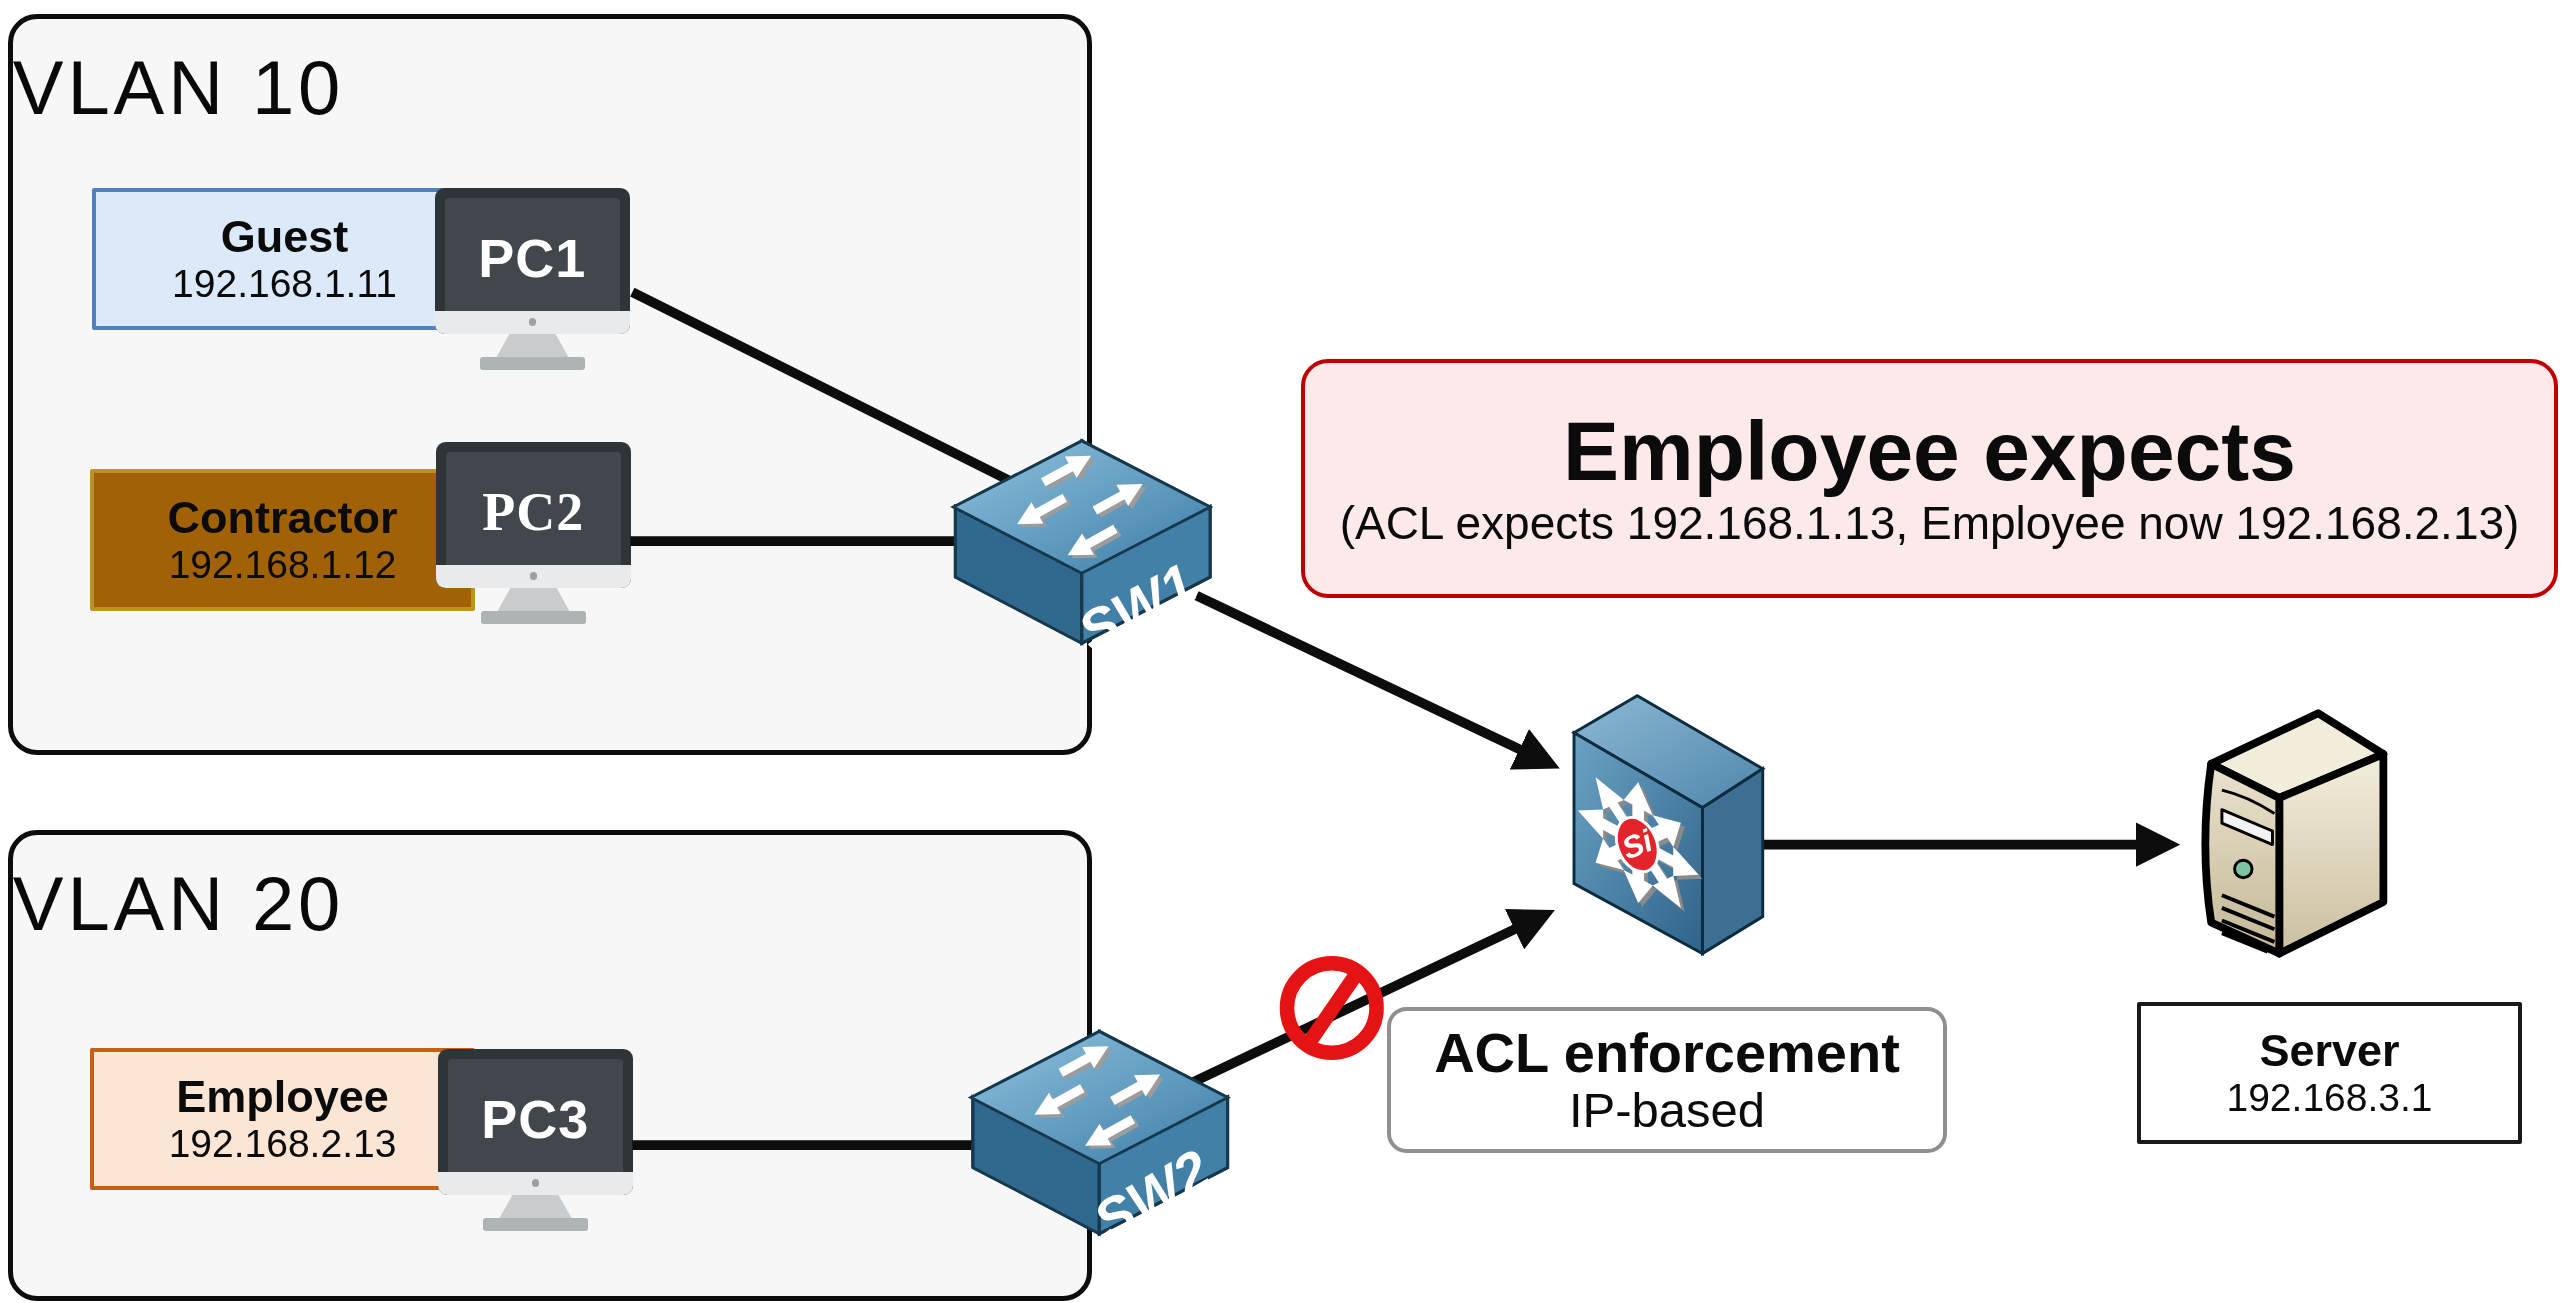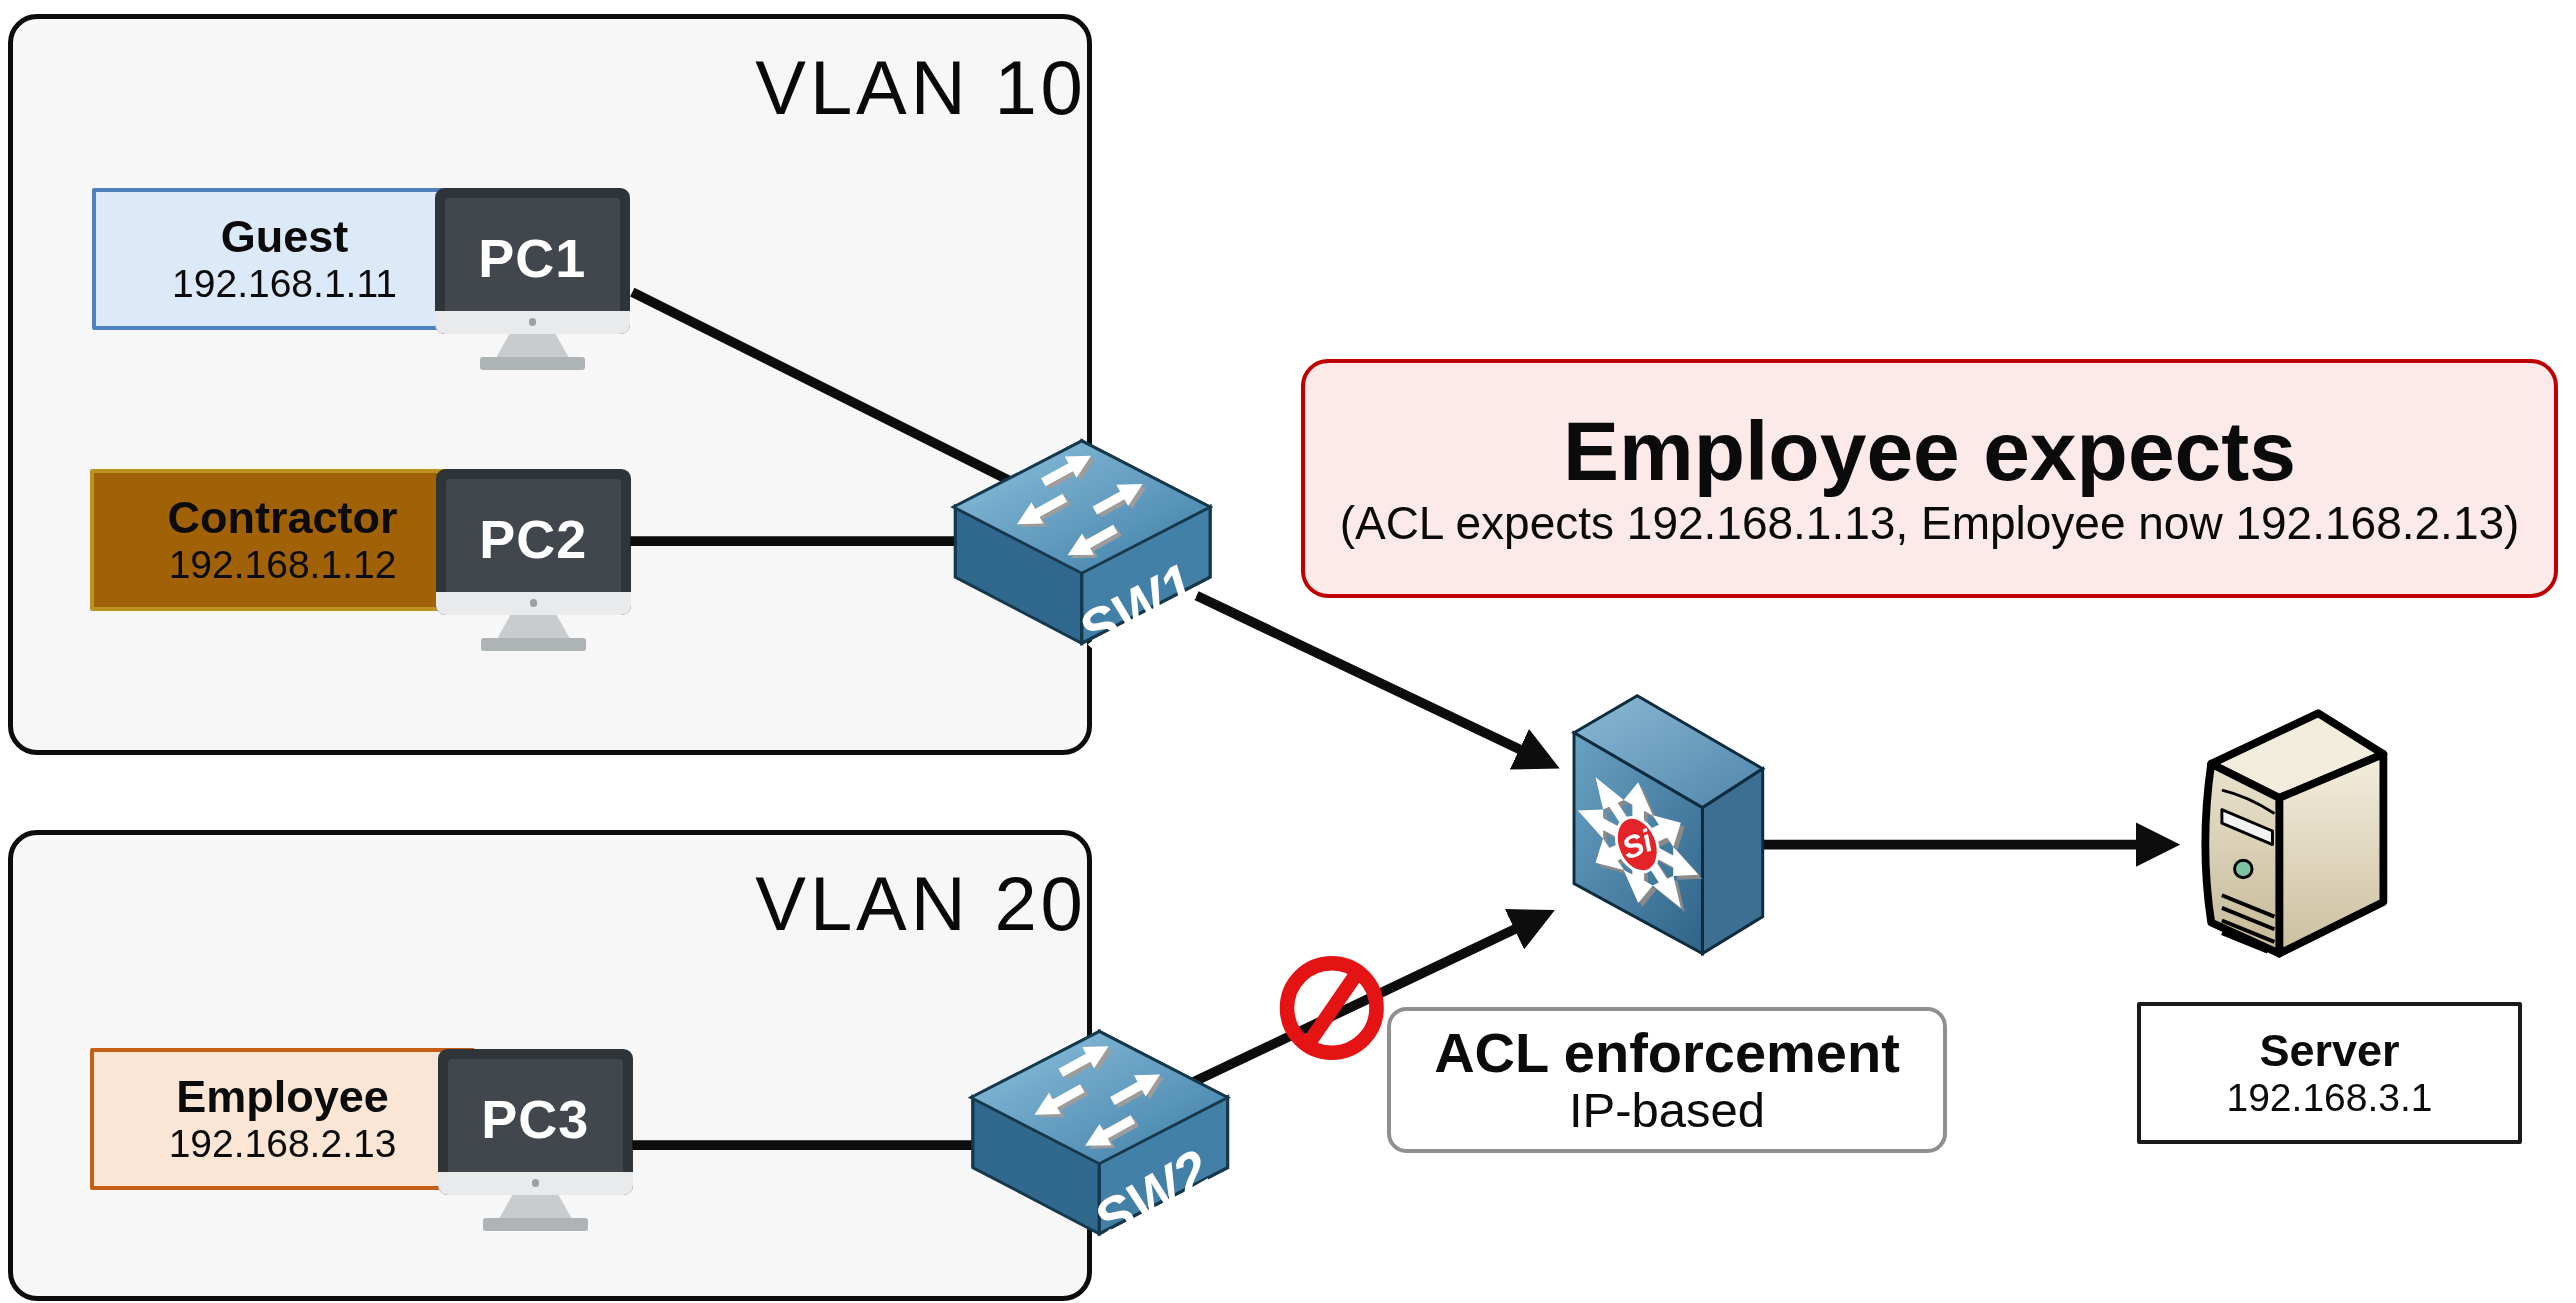--- a/index.html
+++ b/index.html
@@ -2,21 +2,21 @@
 <html><head>
 <meta charset="utf-8">
 <style>
   html,body{margin:0;padding:0;background:#ffffff;}
   body{width:2576px;height:1304px;position:relative;overflow:hidden;
        font-family:"Liberation Sans","DejaVu Sans",sans-serif;color:#0b0b0b;}
   .stage{position:absolute;left:0;top:0;width:2576px;height:1304px;}
 
   
   .vlan-box{position:absolute;background:#f7f7f7;border:5.8px solid #0c0c0c;border-radius:29px;}
-  .vlan-title{text-align:right;padding-top:25px;font-size:76px;font-weight:400;letter-spacing:3.9px;color:#090909;}
+  .vlan-title{text-align:left;padding-top:25px;font-size:76px;font-weight:400;letter-spacing:3.9px;color:#090909;}
 
   
   .tagbox{position:absolute;width:385px;height:142px;border-radius:2px;
           display:flex;flex-direction:column;align-items:center;justify-content:center;gap:3.9px;box-sizing:border-box;}
   .tag-name{font-size:45px;font-weight:700;line-height:1.05;}
   .tag-ip{font-size:39px;font-weight:400;line-height:1.05;}
   .guest{left:92px;top:188px;background:#dbe9f8;border:4.9px solid #4e81bd;}
   .contractor{left:90px;top:469px;background:#a16207;border:4.9px solid #bd9221;text-align:right;}
   .employee{left:90px;top:1048px;background:#fbe5d5;border:4.9px solid #c55f15;}
   .serverlabel{left:2137px;top:1002px;background:#ffffff;border:4.9px solid #1a1a1a;}
@@ -84,21 +84,21 @@
         <span class="pc-label">PC1</span>
       </div>
       <div class="pc-chin">
           <div class="pc-dot"></div>
         </div>
     </div>
     <div class="pc-neck"></div>
     <div class="pc-base"></div>
   </div>
 
-  <div class="pc" style="left:436px;top:469px;">
+  <div class="pc" style="left:436px;top:442px;font-family:Liberation Serif, serif;">
     <div class="pc-head">
       <div class="pc-screen">
         <span class="pc-label">PC2</span>
       </div>
       <div class="pc-chin">
           <div class="pc-dot"></div>
         </div>
     </div>
     <div class="pc-neck"></div>
     <div class="pc-base"></div>

